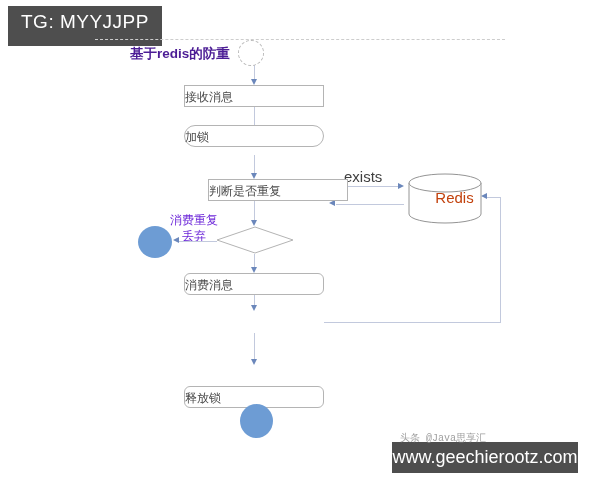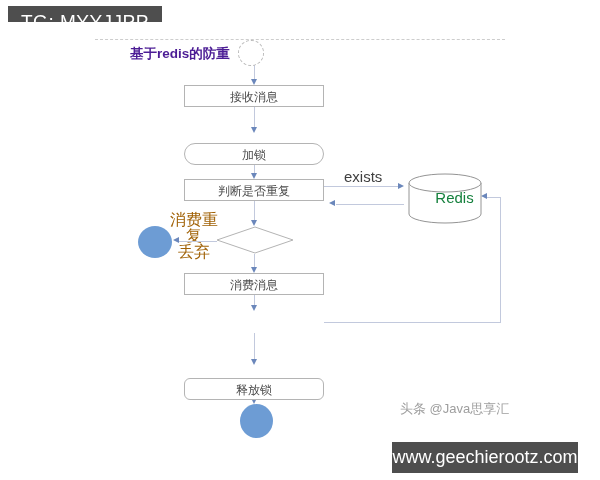--- a/index.html
+++ b/index.html
@@ -2,61 +2,61 @@
 <html><head>
 <meta charset="utf-8">
 <style>
   html,body{margin:0;padding:0;background:#fff;}
   .canvas{
     position:relative;width:600px;height:480px;background:#ffffff;overflow:hidden;
     font-family:"Liberation Sans","DejaVu Sans",sans-serif;
   }
   
   .top-banner{
-    position:absolute;left:8px;top:6px;height:16px;line-height:32px;
+    position:absolute;left:8px;top:6px;height:40px;line-height:32px;
     padding:0 13px;background:#4e4e4e;color:#fff;font-size:19px;letter-spacing:.5px;
   }
   .bottom-banner{
     position:absolute;left:392px;top:442px;width:186px;height:31px;line-height:31px;
     background:#4e4e4e;color:#fff;font-size:18px;text-align:center;
   }
   .watermark{
-    position:absolute;left:400px;top:400px;font-size:13px;color:#9e9e9e;
+    position:absolute;left:400px;top:431px;font-size:10px;color:#9e9e9e;font-family:Liberation Mono, monospace;
   }
   
   .diagram-title{position:absolute;left:130px;top:45px;font-size:13.5px;color:#4c1d95;font-weight:bold;}
   .dashed-top{position:absolute;left:95px;top:39px;width:410px;height:0;border-top:1px dashed #cdcdcd;}
   .start-circle{
     position:absolute;left:238px;top:40px;width:24px;height:24px;border-radius:50%;
     background:#fff;border:1px dashed #b8b8b8;z-index:2;
   }
   .flow-box{
     position:absolute;left:184px;width:140px;height:22px;line-height:22px;
-    border:1px solid #b4b4b4;background:#fff;color:#4a4a4a;font-size:12px;text-align:center;
+    border:1px solid #b4b4b4;background:#fff;color:#4a4a4a;font-size:12px;
     box-sizing:border-box;z-index:2;
   }
   .box-receive{top:85px;}
-  .box-lock{top:143px;border-radius:11px;}
-  .box-check{top:179px;}
-  .box-consume{top:273px;}
+  .box-lock{top:125px;border-radius:11px;}
+  .box-check{top:179px;margin-left:24px;}
+  .box-consume{top:273px;border-radius:6px;}
   .box-setkey{top:311px;}
-  .box-release{top:378px;border-radius:6px;}
+  .box-release{top:386px;border-radius:6px;}
   .diamond{position:absolute;left:216px;top:226px;z-index:2;}
   .blue-circle{position:absolute;border-radius:50%;background:#6d9cd4;z-index:2;}
   .circle-discard{left:138px;top:226px;width:34px;height:32px;}
   .circle-end{left:240px;top:404px;width:33px;height:34px;}
   .redis{position:absolute;left:408px;top:173px;width:74px;height:52px;z-index:2;}
   .redis-label{
     position:absolute;left:0;top:16px;width:93px;text-align:center;
-    font-size:15px;color:#15803d;
+    font-size:15px;color:#c2410c;
   }
   .exists-label{position:absolute;left:344px;top:168px;font-size:15px;color:#3f3f3f;}
   .discard-label{
     position:absolute;left:163px;top:212px;width:62px;text-align:center;
-    font-size:16px;color:#a16207;line-height:16px;
+    font-size:12px;color:#6d28d9;line-height:16px;
   }
   
   .vline{position:absolute;width:1px;background:#c2c9dd;}
   .hline{position:absolute;height:1px;background:#c2c9dd;}
   .arr-down{position:absolute;width:0;height:0;
     border-left:3.5px solid transparent;border-right:3.5px solid transparent;
     border-top:6px solid #6b87bb;}
   .arr-left{position:absolute;width:0;height:0;
     border-top:3.5px solid transparent;border-bottom:3.5px solid transparent;
     border-right:6px solid #6b87bb;}

